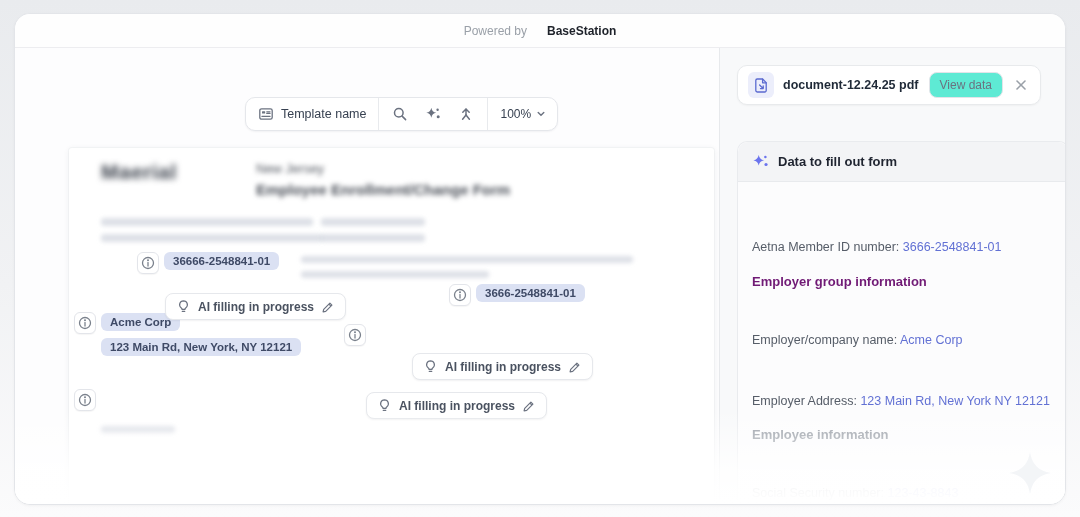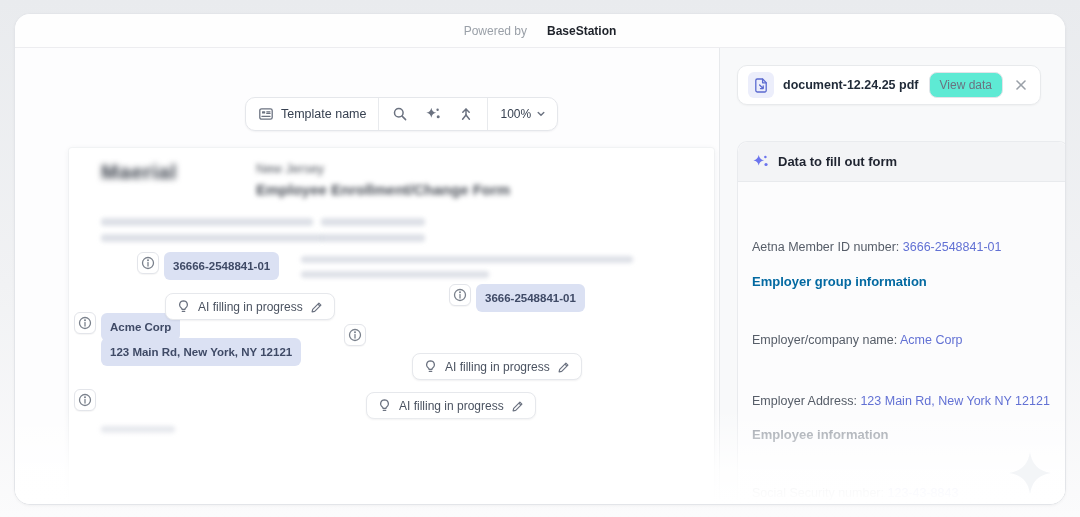--- a/index.html
+++ b/index.html
@@ -50,29 +50,29 @@
   .doc-t1 { position:absolute; left:187px; top:13px; font-size:13px; color:#50555e; filter:blur(2.6px); }
   .doc-t2 { position:absolute; left:187px; top:33px; font-size:15px; font-weight:600; color:#4a4f58; filter:blur(2.6px); }
   .bar { position:absolute; height:8px; border-radius:3px; background:#c3c8d4; opacity:.55; filter:blur(2.2px); }
   
   .info-btn {
     position:absolute; width:22px; height:22px; background:#fff;
     border:1px solid #e3e5ea; border-radius:6px; box-shadow:0 1px 1px rgba(0,0,0,.04);
     display:flex; align-items:center; justify-content:center; cursor:pointer; z-index:5;
   }
   .chip {
-    position:absolute; height:28px; padding:0 9px; background:#dbe1f3;
+    position:absolute; height:18px; padding:0 9px; background:#dbe1f3;
     border-radius:6px; display:flex; align-items:center; z-index:4;
     font-size:11.5px; font-weight:600; color:#3f4a66; white-space:nowrap;
   }
   .pill {
     position:absolute; height:27px; padding:0 10px; background:#fff;
     border:1px solid #e6e8ec; border-radius:8px; box-shadow:0 1px 2px rgba(20,25,35,.06);
     display:flex; align-items:center; gap:7px; z-index:5;
-    font-size:12px; font-weight:400; color:#4a5260; white-space:nowrap; cursor:default;
+    font-size:12px; font-weight:700; color:#4a5260; white-space:nowrap; cursor:default;
   }
   .pill .edit { display:flex; cursor:pointer; }
   
   .sidebar { position:absolute; left:705px; top:34px; right:0; bottom:0; background:#f8f9fa; }
   .filecard {
     position:absolute; left:17px; top:17px; width:304px; height:40px;
     background:#fff; border:1px solid #e8eaec; border-radius:10px;
     display:flex; align-items:center; gap:9px; padding:0 10px;
     box-shadow:0 1px 2px rgba(20,25,35,.04);
   }
@@ -92,21 +92,21 @@
     border-radius:10px 10px 0 0;
   }
   .panel-head {
     display:flex; align-items:center; gap:9px; padding:11px 14px;
     background:#f3f4f6; border-bottom:1px solid #e8eaed; border-radius:10px 10px 0 0;
   }
   .panel-title { font-size:13px; font-weight:700; color:#1f2430; }
   .panel-body { padding:14px 14px 0 14px; }
   .fieldline { font-size:12.5px; color:#565d68; line-height:1.5; margin-bottom:11px;margin-top:42px; }
   .fieldline .val { color:#6271d4; }
-  .s-heading { font-size:13px; font-weight:700; color:#0369a1; margin:17px 0 10px 0; }
+  .s-heading { font-size:13px; font-weight:700; color:#701a75; margin:17px 0 10px 0; }
   .sec-faded .s-heading { color:#8f959e; }
   .sec-faded .fieldline { opacity:.62; }
   .sec-faded .fieldline:last-child { opacity:.32; }
   
   .fade-bottom {
     position:absolute; left:0; right:0; bottom:0; height:95px; z-index:8; pointer-events:none;
     background:linear-gradient(to bottom, rgba(255,255,255,0) 0%, rgba(255,255,255,.85) 65%, #ffffff 100%);
   }
   .watermark { position:absolute; right:12px; bottom:8px; z-index:9; opacity:.9; }
   svg { display:block; }

